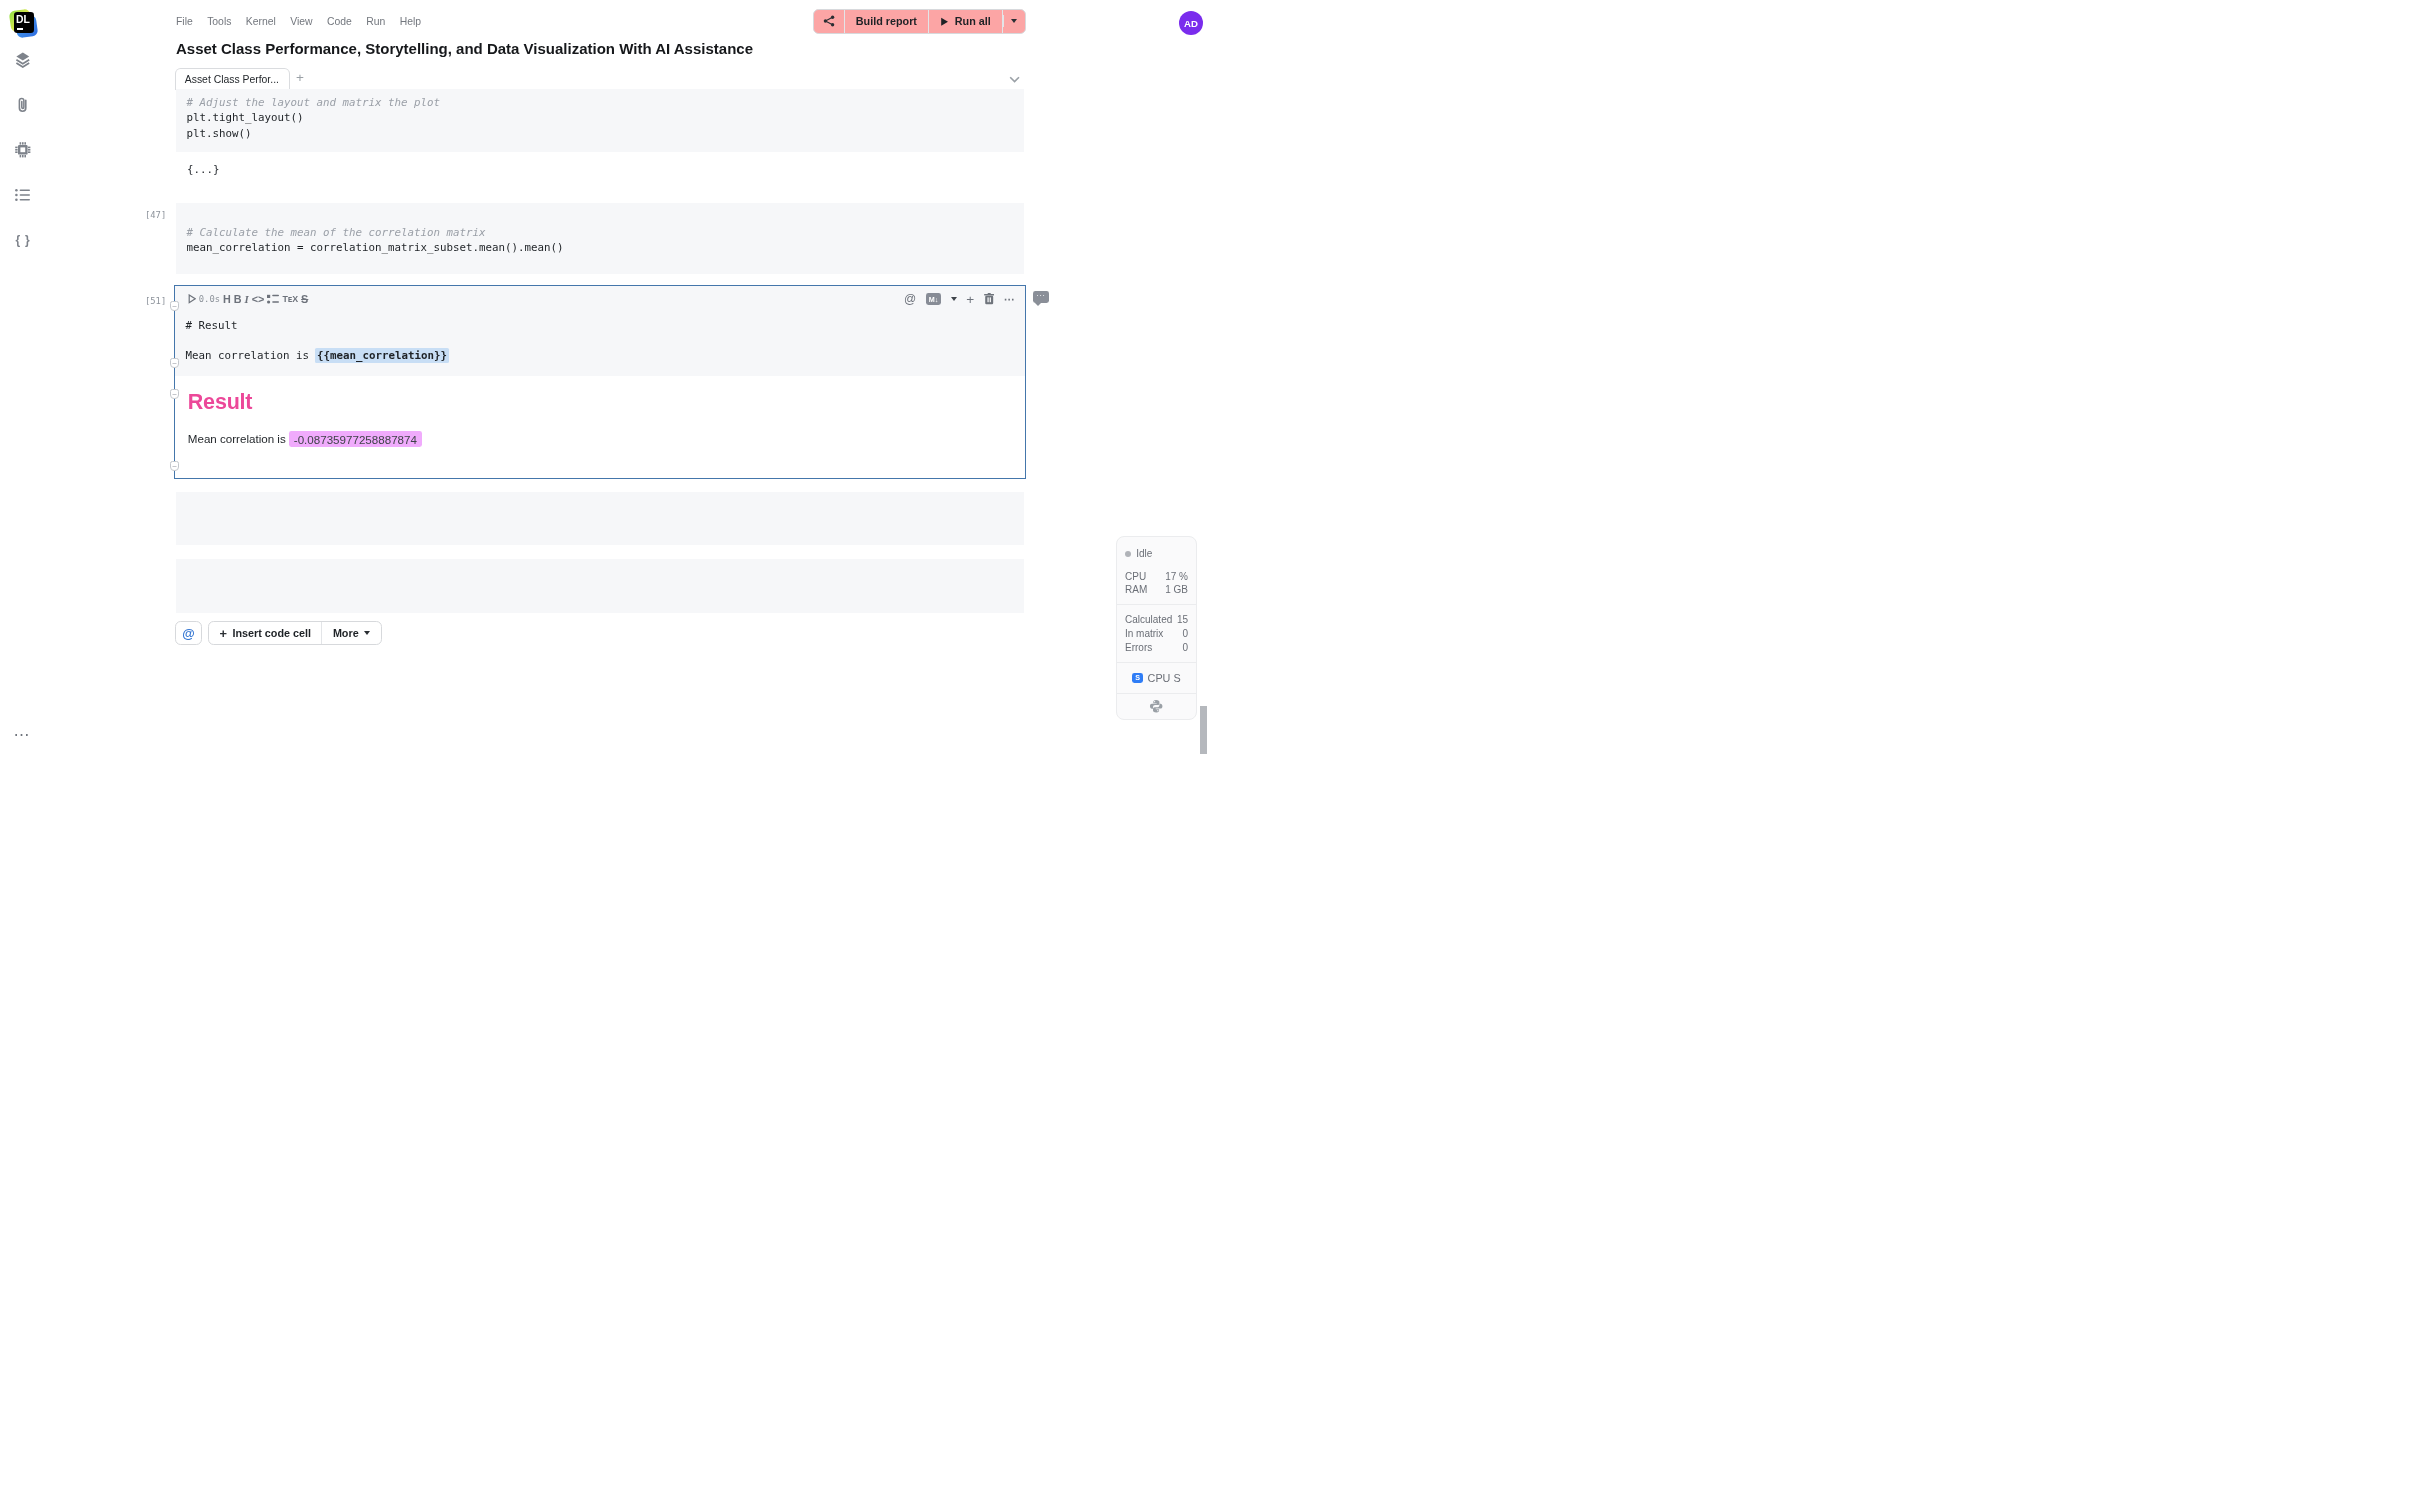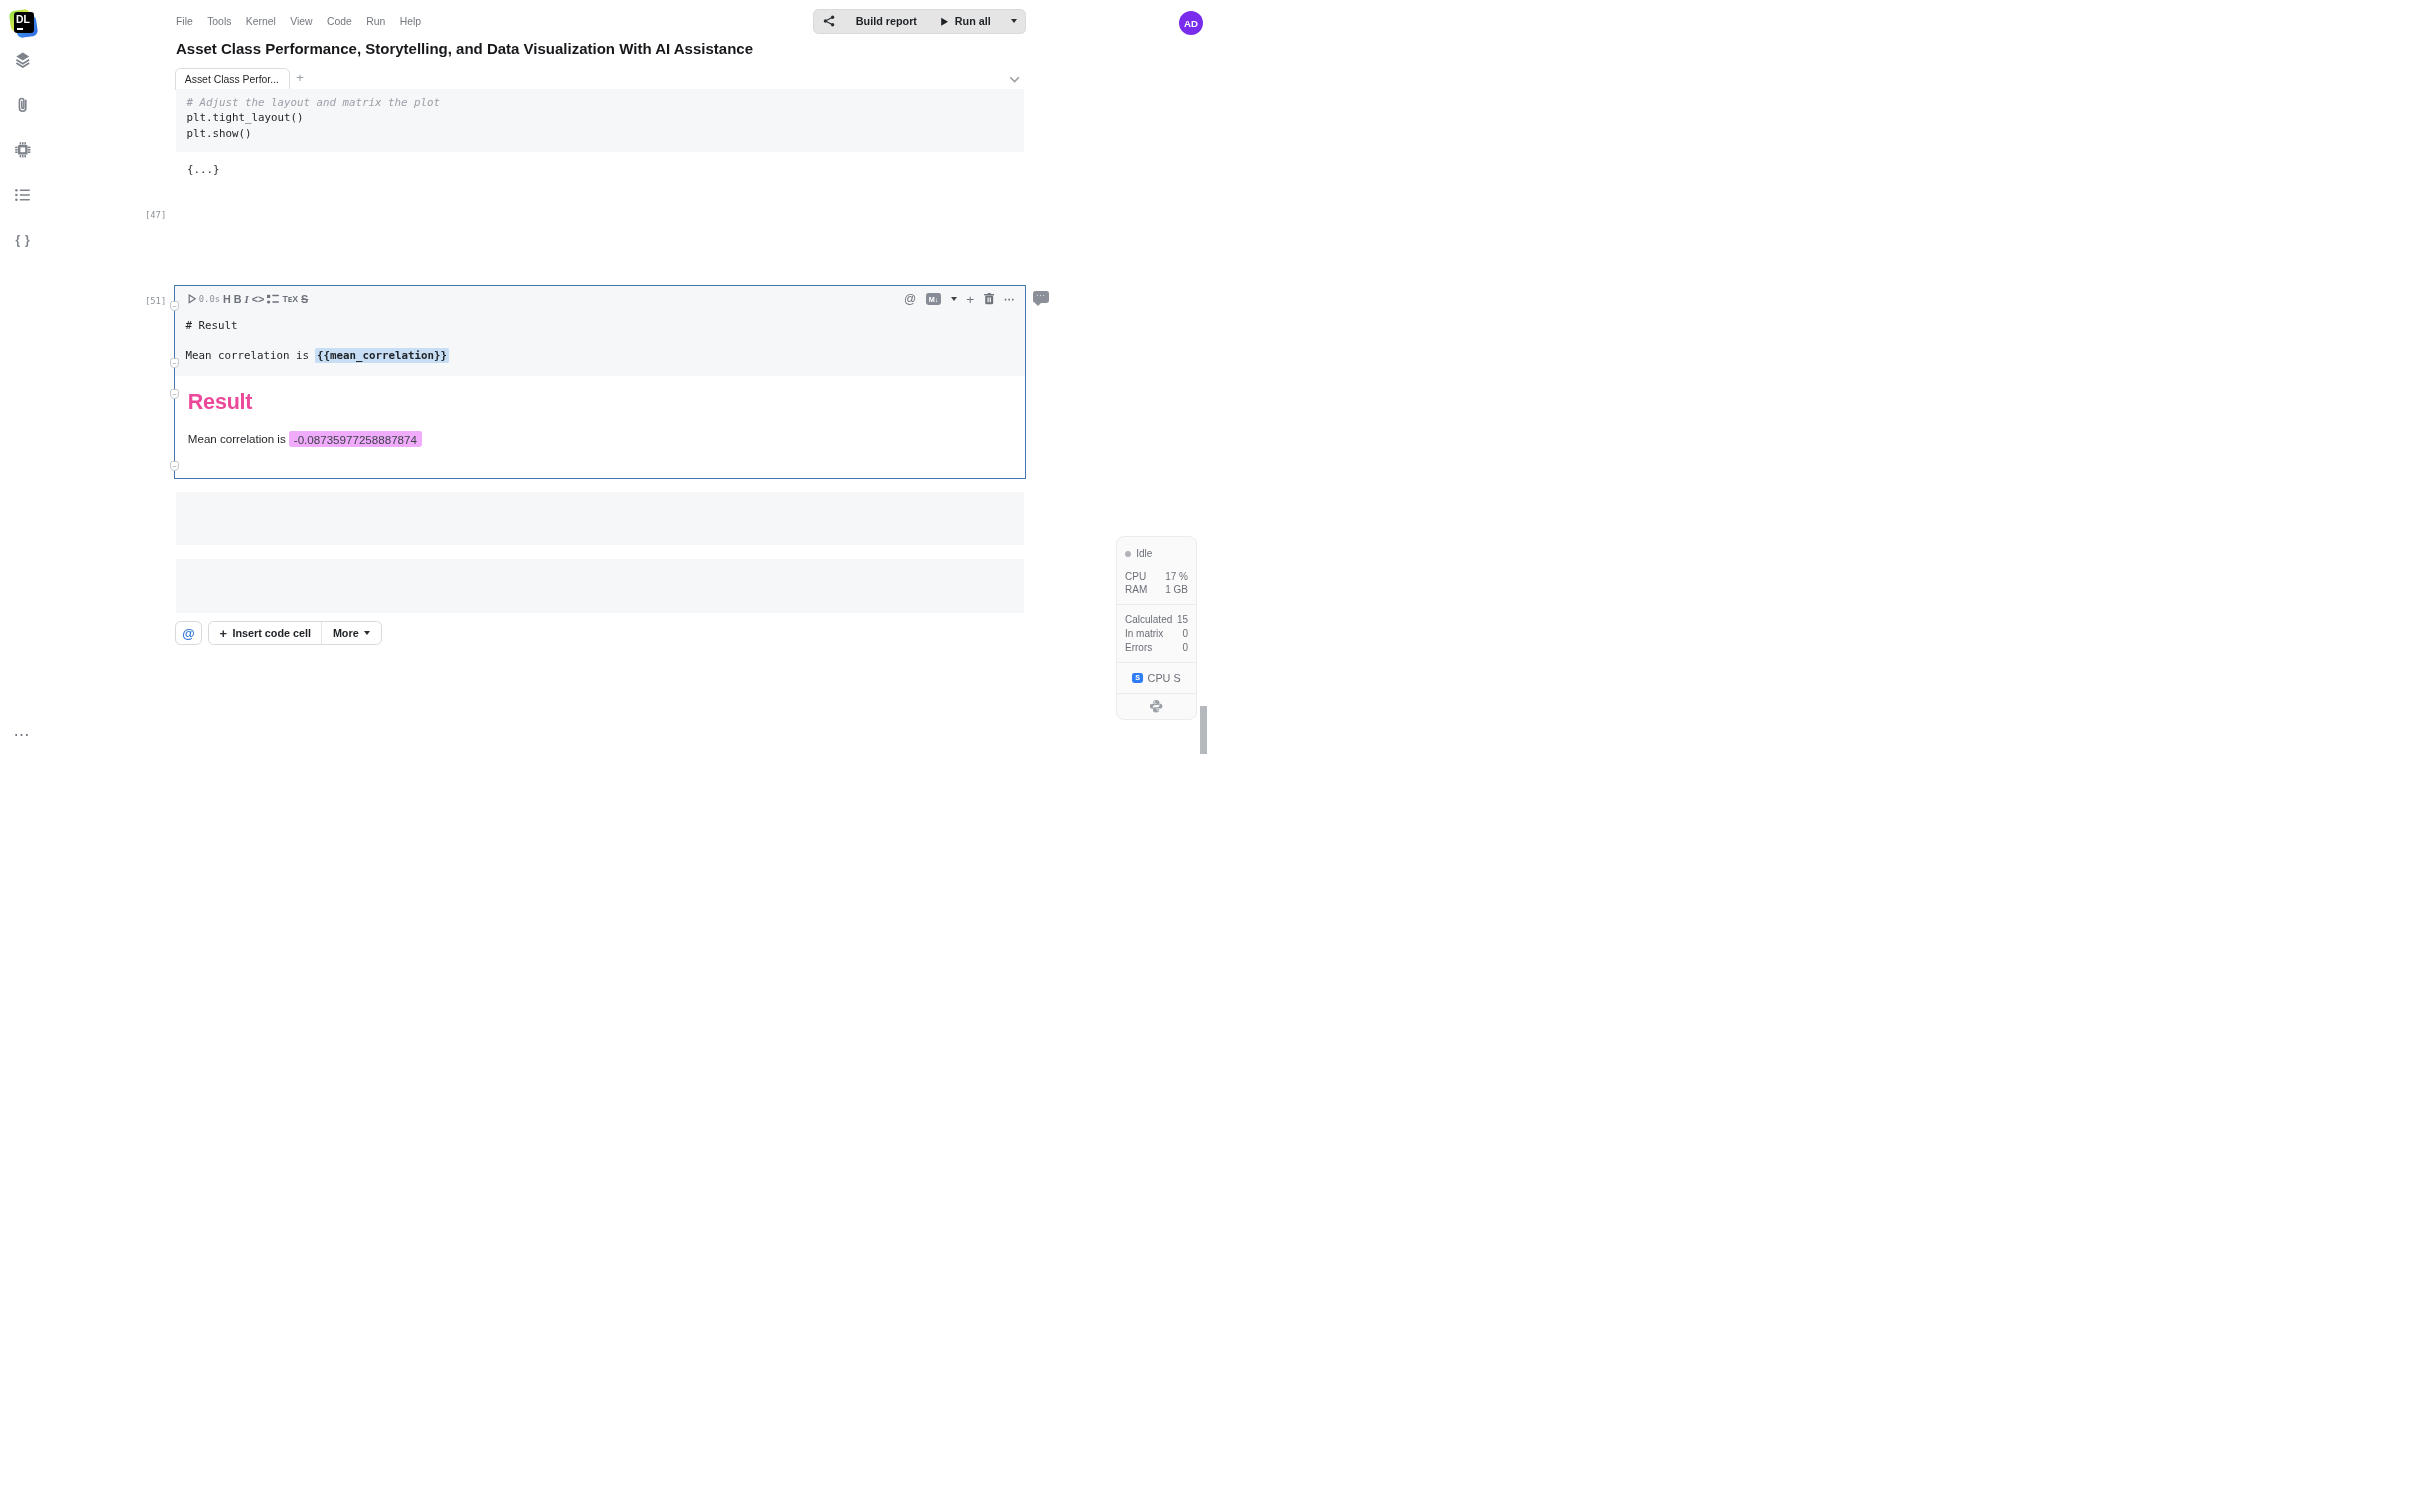--- a/index.html
+++ b/index.html
@@ -20,21 +20,21 @@
   .side-icons { position:absolute; left:0; top:49px; width:46px; display:flex; flex-direction:column; align-items:center; gap:24px; }
   .side-btn { width:21px; height:21px; display:flex; align-items:center; justify-content:center; color:#7e838b; cursor:pointer; }
   .side-btn svg { display:block; }
   .braces-glyph { font-size:12px; font-weight:700; color:#7e838b; letter-spacing:0.8px; }
   .side-dots { position:absolute; left:13.6px; top:725px; color:#6f747c; font-size:16px; letter-spacing:1.6px; cursor:pointer; }
 
   
   .menu { position:absolute; left:176px; top:16px; display:flex; gap:14.4px; font-size:10.4px; color:#73777e; }
   .menu span { cursor:pointer; }
   .btn-group { position:absolute; left:813px; top:8.8px; height:25px; display:flex; align-items:stretch;
-               border:0.8px solid #d7d9dc; border-radius:5.6px; background:#e5e5e5; overflow:hidden; }
+               border:0.8px solid #d7d9dc; border-radius:5.6px; background:#fca5a5; overflow:hidden; }
   .btn-group .seg { display:flex; align-items:center; padding:0 11.2px; gap:5.6px; font-size:10.8px; font-weight:700;
                     color:#1e2226; border-right:0.8px solid #e3e5e8; cursor:pointer; }
   .btn-group .seg:last-child { border-right:none; }
   .btn-group .seg.icon-only { padding:0 8.8px; }
   .btn-group .caret-seg { padding:0 8px; border-right:none; position:relative; }
   .btn-group .caret-seg::before { content:""; position:absolute; left:0; top:5.6px; bottom:5.6px; width:0.8px; background:#e3e5e8; }
   .caret { width:0; height:0; border-left:3.6px solid transparent; border-right:3.6px solid transparent;
            border-top:4.4px solid #2a2e33; }
   .avatar { position:absolute; left:1179px; top:11.2px; width:24px; height:24px; border-radius:50%;
             background:#7a2ced; color:#fff; font-size:9.6px; font-weight:700; display:flex; align-items:center;
@@ -225,20 +225,26 @@
   <div class="cell" style="top:89px; height:63px;">
     <div class="code-pad mono">
       <div class="comment"># Adjust the layout and matrix the plot</div>
       <div>plt.tight_layout()</div>
       <div>plt.show()</div>
     </div>
   </div>
   <div class="out-collapsed mono">{...}</div>
 
   <div class="exec-label mono" style="top:210px;">[47]</div>
+  <div class="cell" style="top:203px; height:71px;">
+    <div class="code-pad mono" style="padding-top:21.5px;">
+      <div class="comment"># Calculate the mean of the correlation matrix</div>
+      <div>mean_correlation = correlation_matrix_subset.mean().mean()</div>
+    </div>
+  </div>
 
   <div class="exec-label mono" style="top:296px;">[51]</div>
 
   <div class="sel-cell">
     <div class="gray-zone"></div>
 
     <div class="md-toolbar">
       <div class="tb-left">
         <span class="tb-ic">
           <svg width="8" height="9.6" viewBox="0 0 10 12" fill="none">

